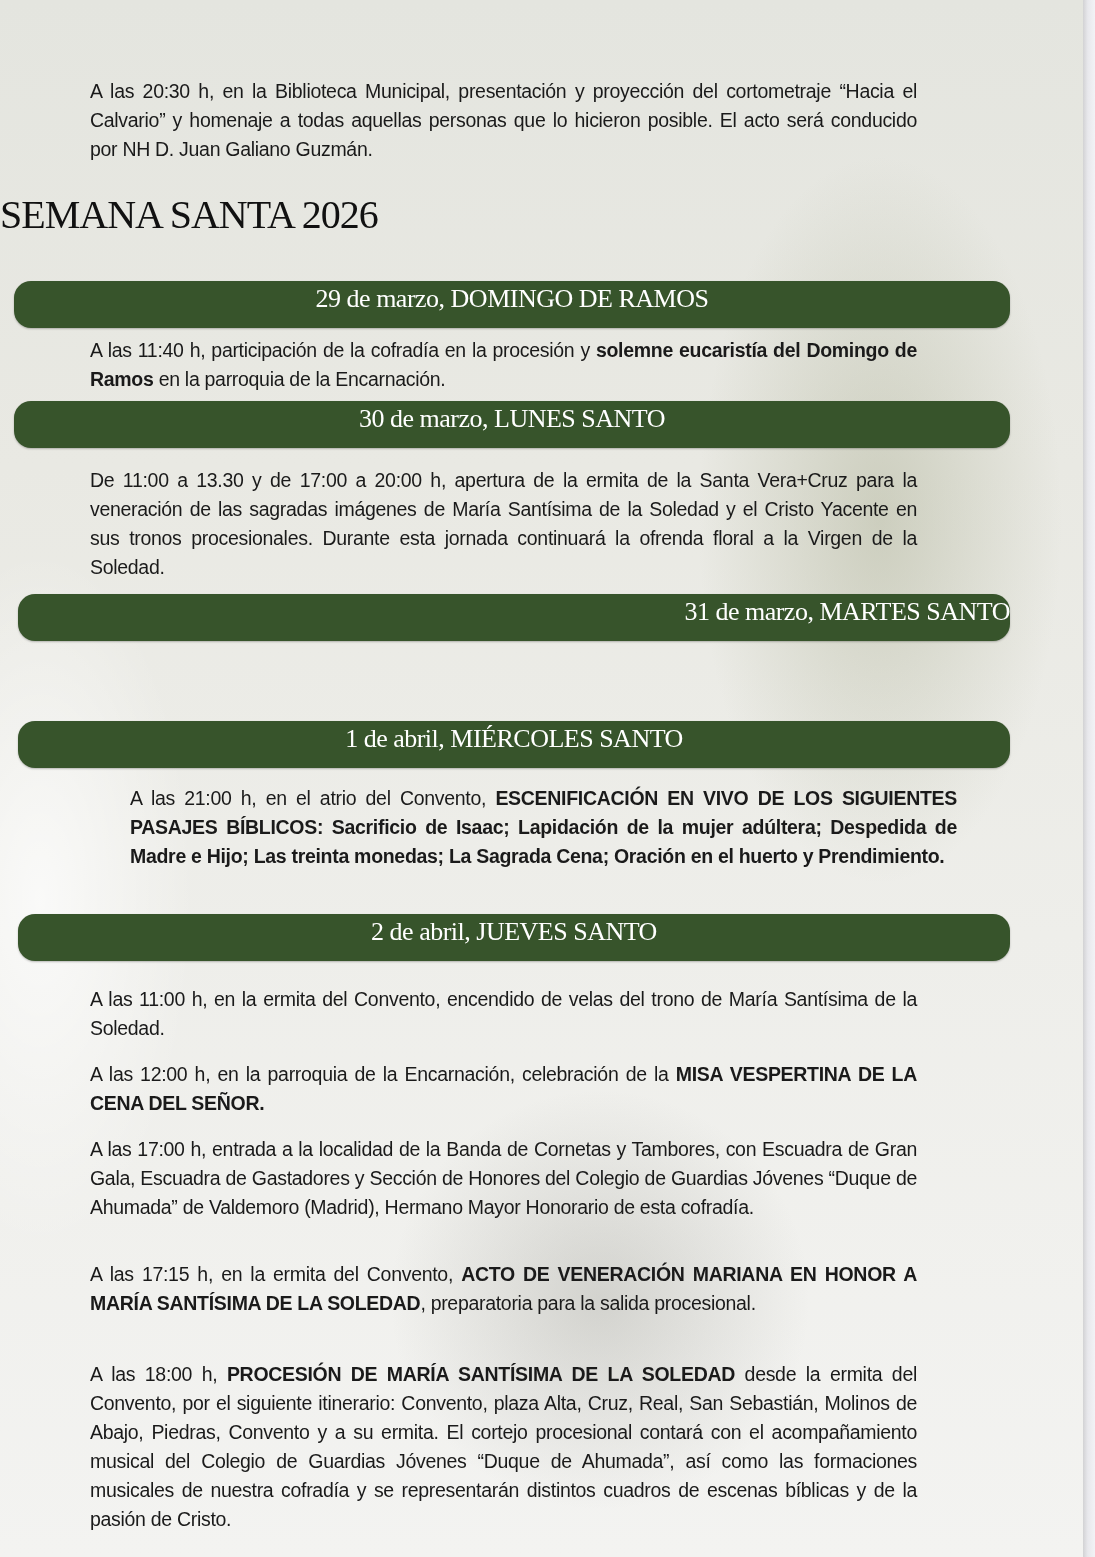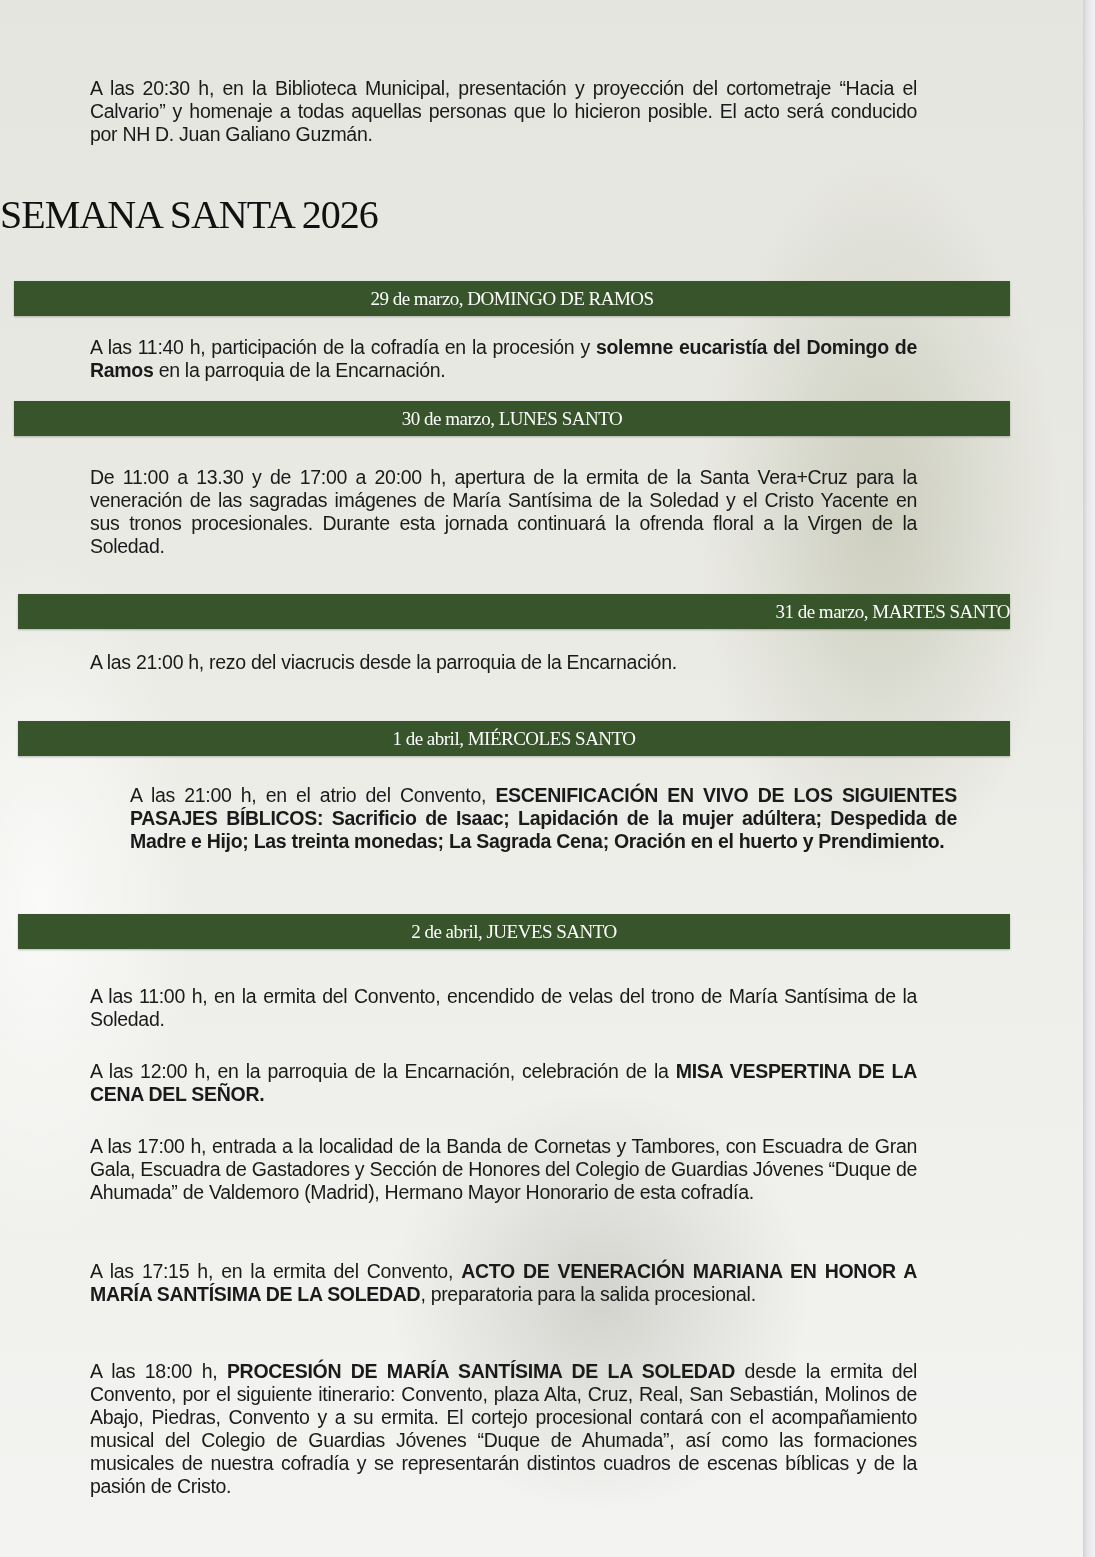--- a/index.html
+++ b/index.html
@@ -17,54 +17,54 @@
       radial-gradient(ellipse 220px 500px at 40px 900px, rgba(255,255,255,0.7), rgba(0,0,0,0) 70%),
       linear-gradient(180deg, #e4e5df 0%, #e9e9e3 30%, #eeeeea 60%, #f3f3f1 100%);
     overflow: hidden;
   }
   .edge {
     position: absolute; left: 1083px; top: 0; width: 12px; height: 1557px;
     background: linear-gradient(90deg, #d2d2d4, #e8e8ec 40%, #f2f2f5);
   }
   .para {
     position: absolute; left: 90px; width: 827px;
-    font-size: 19.5px; line-height: 23px; text-align: justify;
+    font-size: 19.5px; line-height: 29px; text-align: justify;
     letter-spacing: -0.3px;
   }
   .para b { font-weight: bold; }
   .title {
     position: absolute; left: 0; width: 1022px; top: 193px; text-align: left;
     font-family: "Liberation Serif", serif; font-size: 40px; line-height: 44px;
     letter-spacing: -1px; color: #111;
   }
   .band {
-    position: absolute; height: 35px; background: #37542b;
+    position: absolute; height: 47px; background: #37542b;
     color: #ffffff; text-align: center;
-    font-family: "Liberation Serif", serif; font-size: 19px; line-height: 35px;
+    font-family: "Liberation Serif", serif; font-size: 26px; line-height: 35px;
     letter-spacing: -0.5px;
     box-shadow: 0 1px 2px rgba(0,0,0,0.25);
+    border-radius: 17px;
   }
 </style>
 </head>
 <body>
 
 <div class="page">
 
   <div class="para" style="top:77px;">A las 20:30 h, en la Biblioteca Municipal, presentación y proyección del cortometraje “Hacia el Calvario” y homenaje a todas aquellas personas que lo hicieron posible. El acto será conducido por NH D. Juan Galiano Guzmán.</div>
 
   <div class="title">SEMANA SANTA 2026</div>
 
   <div class="band" style="left:14px; width:996px; top:281px;">29 de marzo, DOMINGO DE RAMOS</div>
   <div class="para" style="top:336px;"><span>A las 11:40 h, participación de la cofradía en la procesión y </span><b>solemne eucaristía del Domingo de Ramos</b><span> en la parroquia de la Encarnación.</span></div>
 
   <div class="band" style="left:14px; width:996px; top:401px;">30 de marzo, LUNES SANTO</div>
   <div class="para" style="top:466px;"><span>De 11:00 a 13.30 y de 17:00 a 20:00 h, apertura de la ermita de la Santa Vera+Cruz para la veneración de las sagradas imágenes de María Santísima de la Soledad y el Cristo Yacente en sus tronos procesionales. Durante esta jornada continuará la ofrenda floral a la Virgen de la Soledad.</span></div>
 
   <div class="band" style="left:18px; width:992px; top:594px;text-align:right;">31 de marzo, MARTES SANTO</div>
-  <div class="para" style="top:651px;"><span>A las 21:00 h, rezo del viacrucis desde la parroquia de la Encarnación.</span></div>
 
   <div class="band" style="left:18px; width:992px; top:721px;">1 de abril, MIÉRCOLES SANTO</div>
   <div class="para" style="top:784px;margin-left:40px;"><span>A las 21:00 h, en el atrio del Convento, </span><b>ESCENIFICACIÓN EN VIVO DE LOS SIGUIENTES PASAJES BÍBLICOS: Sacrificio de Isaac; Lapidación de la mujer adúltera; Despedida de Madre e Hijo; Las treinta monedas; La Sagrada Cena; Oración en el huerto y Prendimiento.</b></div>
 
   <div class="band" style="left:18px; width:992px; top:914px;">2 de abril, JUEVES SANTO</div>
   <div class="para" style="top:985px;"><span>A las 11:00 h, en la ermita del Convento, encendido de velas del trono de María Santísima de la Soledad.</span></div>
   <div class="para" style="top:1060px;"><span>A las 12:00 h, en la parroquia de la Encarnación, celebración de la </span><b>MISA VESPERTINA DE LA CENA DEL SEÑOR.</b></div>
   <div class="para" style="top:1135px;"><span>A las 17:00 h, entrada a la localidad de la Banda de Cornetas y Tambores, con Escuadra de Gran Gala, Escuadra de Gastadores y Sección de Honores del Colegio de Guardias Jóvenes “Duque de Ahumada” de Valdemoro (Madrid), Hermano Mayor Honorario de esta cofradía.</span></div>
   <div class="para" style="top:1260px;"><span>A las 17:15 h, en la ermita del Convento, </span><b>ACTO DE VENERACIÓN MARIANA EN HONOR A MARÍA SANTÍSIMA DE LA SOLEDAD</b><span>, preparatoria para la salida procesional.</span></div>
   <div class="para" style="top:1360px;"><span>A las 18:00 h, </span><b>PROCESIÓN DE MARÍA SANTÍSIMA DE LA SOLEDAD</b><span> desde la ermita del Convento, por el siguiente itinerario: Convento, plaza Alta, Cruz, Real, San Sebastián, Molinos de Abajo, Piedras, Convento y a su ermita. El cortejo procesional contará con el acompañamiento musical del Colegio de Guardias Jóvenes “Duque de Ahumada”, así como las formaciones musicales de nuestra cofradía y se representarán distintos cuadros de escenas bíblicas y de la pasión de Cristo.</span></div>

